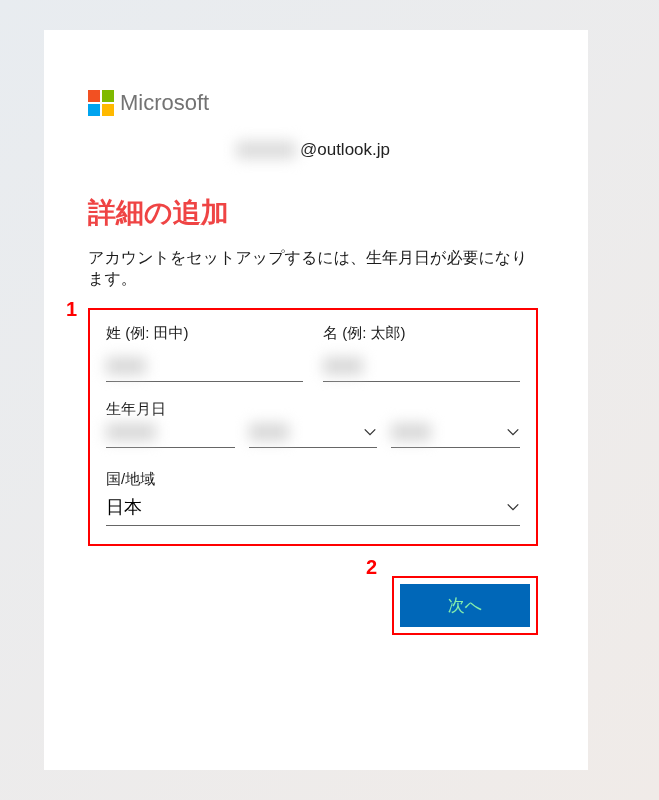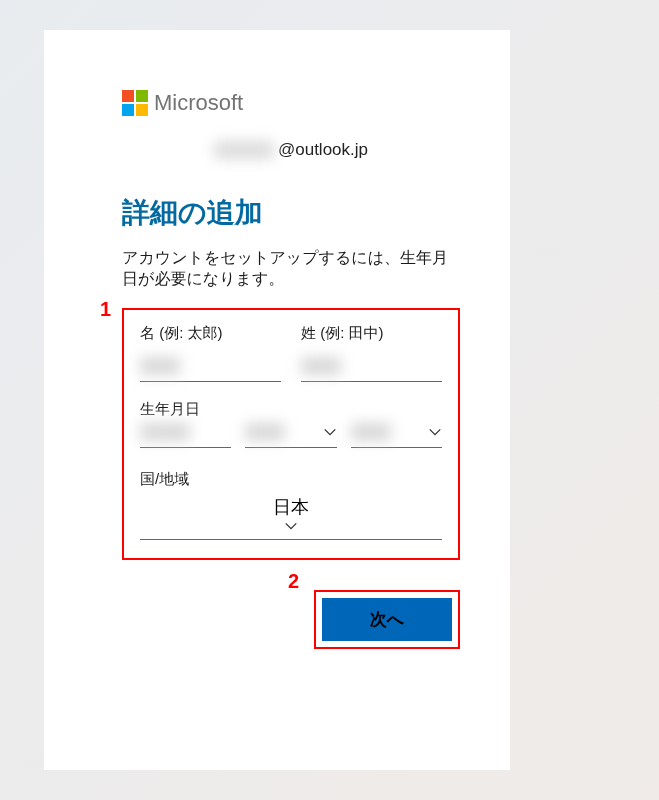--- a/index.html
+++ b/index.html
@@ -12,24 +12,24 @@
       background: linear-gradient(135deg, #e8ecf0 0%, #f0ebe8 100%);
       width: 659px;
       height: 800px;
       overflow: hidden;
       position: relative;
     }
     .card {
       position: absolute;
       left: 44px;
       top: 30px;
-      width: 466px;
+      width: 544px;
       height: 740px;
       background: #ffffff;
-      padding: 60px 50px 40px 78px;
+      padding: 60px 50px 40px 44px;
     }
     .ms-logo {
       display: flex;
       align-items: center;
       gap: 6px;
       margin-bottom: 24px;
     }
     .ms-logo-icon {
       display: grid;
       grid-template-columns: 12px 12px;
@@ -60,21 +60,21 @@
       background: #dcdcdc;
       color: transparent;
       border-radius: 2px;
       display: inline-block;
       min-width: 60px;
       height: 18px;
     }
     .heading {
       font-size: 28px;
       font-weight: 700;
-      color: #0369a1;
+      color: #ef4444;
       margin-bottom: 16px;
     }
     .subtext {
       font-size: 16px;
       color: #1b1b1b;
       margin-bottom: 18px;
     }
     .form-box {
       border: 2px solid #ff0000;
       padding: 14px 16px 18px 16px;
@@ -145,21 +145,20 @@
       width: 14px;
       height: 14px;
     }
     .country-field {
       border-bottom: 1.5px solid #666;
       padding: 6px 0 6px 0;
       display: flex;
       align-items: center;
       justify-content: space-between;
       font-size: 18px;
-      flex-direction: column;
     }
     .section {
       margin-top: 22px;
     }
     .footer {
       display: flex;
       justify-content: flex-end;
       margin-top: 30px;
       position: relative;
     }
@@ -171,27 +170,26 @@
     .anno2 {
       position: absolute;
       left: -28px;
       top: -22px;
       font-size: 20px;
       font-weight: 700;
       color: #ff0000;
     }
     .next-btn {
       background: #0067b8;
-      color: #000000;
+      color: #86efac;
       border: none;
       font-size: 17px;
       padding: 10px 40px;
       cursor: pointer;
       min-width: 130px;
-      font-weight: bold;
     }
   </style>
 </head>
 <body>
 
 <div class="card">
 
   <div class="ms-logo">
     <div class="ms-logo-icon">
       <div class="sq r"></div>
@@ -208,27 +206,27 @@
   </div>
 
   <h1 class="heading">詳細の追加</h1>
   <p class="subtext">アカウントをセットアップするには、生年月日が必要になります。</p>
 
   <div class="form-box">
     <span class="anno anno1">1</span>
 
     <div class="row">
       <div class="field">
-        <label class="field-label">名 (例: 太郎)</label>
+        <label class="field-label">姓 (例: 田中)</label>
         <div class="input">
           <span class="input-blur">xx</span>
         </div>
       </div>
       <div class="field">
-        <label class="field-label">姓 (例: 田中)</label>
+        <label class="field-label">名 (例: 太郎)</label>
         <div class="input">
           <span class="input-blur">xx</span>
         </div>
       </div>
     </div>
 
 
     <label class="field-label">生年月日</label>
     <div class="dob-row">
       <div class="dob-field wide">

